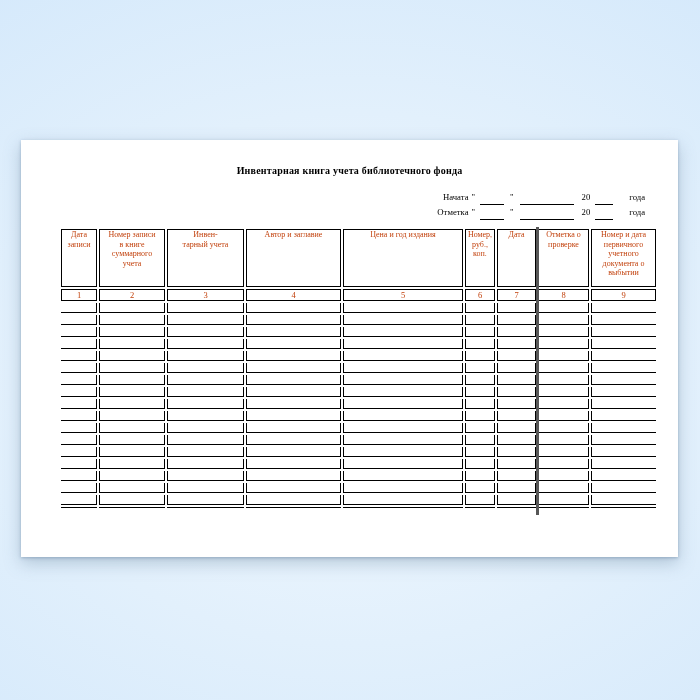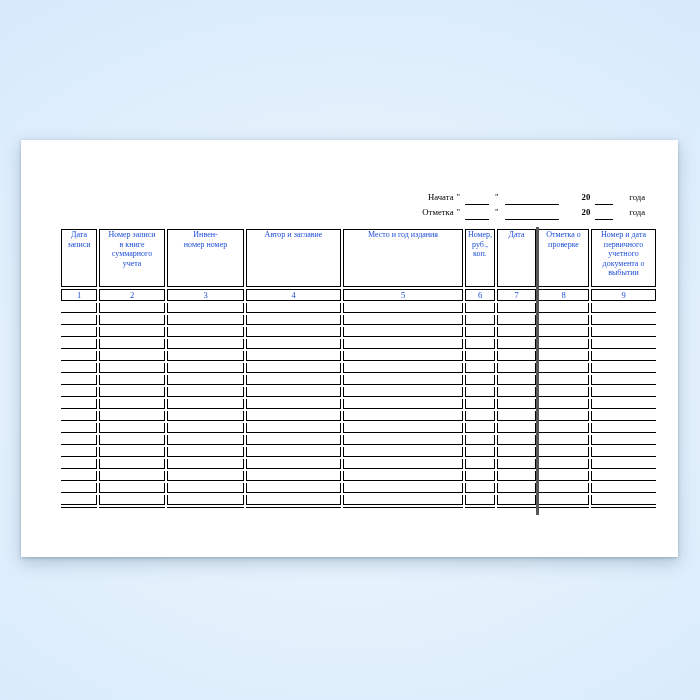--- a/index.html
+++ b/index.html
@@ -47,29 +47,29 @@
   .blank {
     display: inline-block;
     border-bottom: 1px solid #000;
     height: 9px;
     align-self: flex-end;
   }
   .blank.day   { width: 24px; margin: 0 3px; }
   .blank.month { width: 54px; margin: 0 6px 0 4px; }
   .blank.year  { width: 18px; margin: 0 4px 0 5px; }
   .yearword { margin-left: 12px; }
-  .century { margin-left: 17px; font-weight: bold; }
+  .century { margin-left: 2px; }
 
   table.inv {
     position: absolute;
     left: 38px; top: 87px;
     border-collapse: separate;
     border-spacing: 2px;
     table-layout: fixed;
-    color: #1d4ed8;
+    color: #c2410c;
   }
   table.inv th, table.inv td { padding: 0; margin: 0; }
   .h-label {
     border: 1px solid #000;
     height: 56px;
     vertical-align: top;
     text-align: center;
     font-weight: normal;
     font-size: 8px;
     line-height: 9.6px;
@@ -102,20 +102,21 @@
     width: 3px; height: 288px;
     background: #575757;
   }
 </style>
 </head>
 <body>
 
 <div class="canvas">
   <div class="sheet">
 
+    <div class="doc-title">Инвентарная книга учета библиотечного фонда</div>
 
     <div class="dates">
       <div class="date-line">
         <span class="lbl">Начата</span>
         <span class="q">"</span>
         <span class="blank day"></span>
         <span class="q">"</span>
         <span class="blank month"></span>
         <span class="century">20</span>
         <span class="blank year"></span>
@@ -147,23 +148,23 @@
         </colgroup>
       <thead>
           <tr>
             <th class="h-label">Дата
 записи</th>
             <th class="h-label">Номер записи
 в книге
 суммарного
 учета</th>
             <th class="h-label">Инвен-
-номер номер</th>
+тарный учета</th>
             <th class="h-label">Автор и заглавие</th>
-            <th class="h-label">Место и год издания</th>
+            <th class="h-label">Цена и год издания</th>
             <th class="h-label">Номер,
 руб.,
 коп.</th>
             <th class="h-label">Дата</th>
             <th class="h-label">Отметка о
 проверке</th>
             <th class="h-label">Номер и дата
 первичного
 учетного
 документа о

